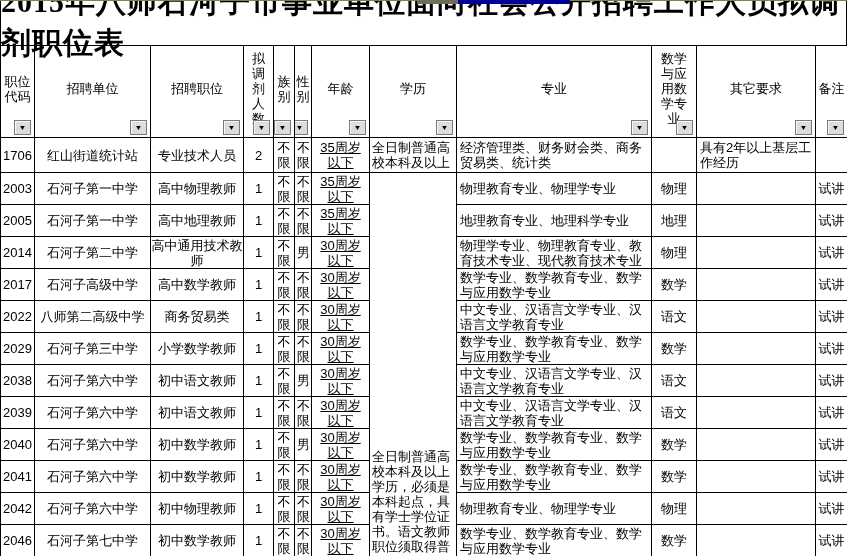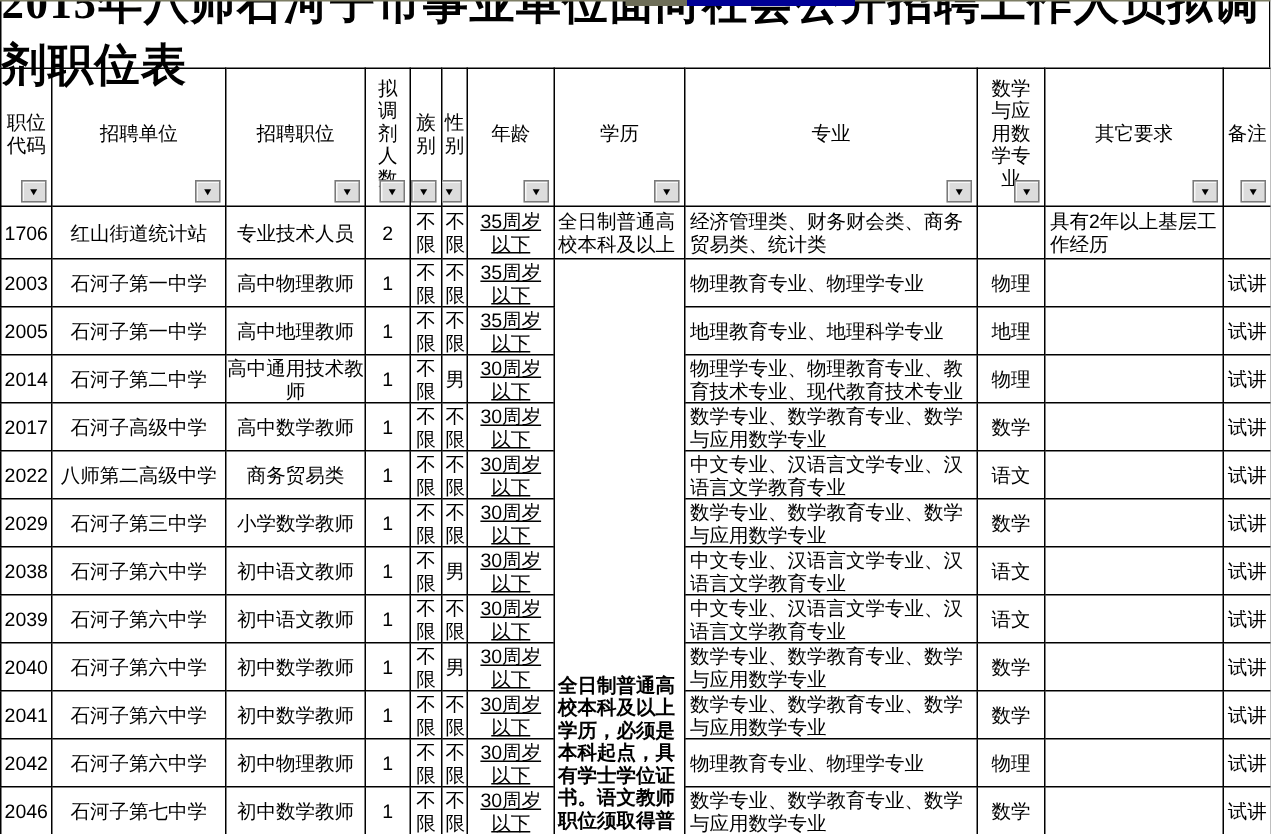--- a/index.html
+++ b/index.html
@@ -51,21 +51,21 @@
   }
   .filter-btn span { font-size: 8px; line-height: 1; transform: scaleY(0.85); }
 
   td.c-major, td.c-other { text-align: left; padding: 0 3px; margin-left: 45px; }
   td.c-age { padding: 0 8px; text-decoration: underline; }
   td.c-eth, td.c-gen { padding: 0 2px; }
   td.c-edu { text-align: left; vertical-align: middle; padding: 1px 2px; }
   td.c-edu.merged { position: relative; padding: 0; }
   .edu-text {
     position: absolute; top: 276px; left: 2px; width: 81px;
-    text-align: left; line-height: 15px; font-weight: bold;
+    text-align: left; line-height: 15px;
   }
 </style>
 </head>
 <body>
 
 <div class="screen">
   <div class="edge-top"></div>
   <div class="strip-olive"></div>
   <div class="strip-navy"></div>
 

